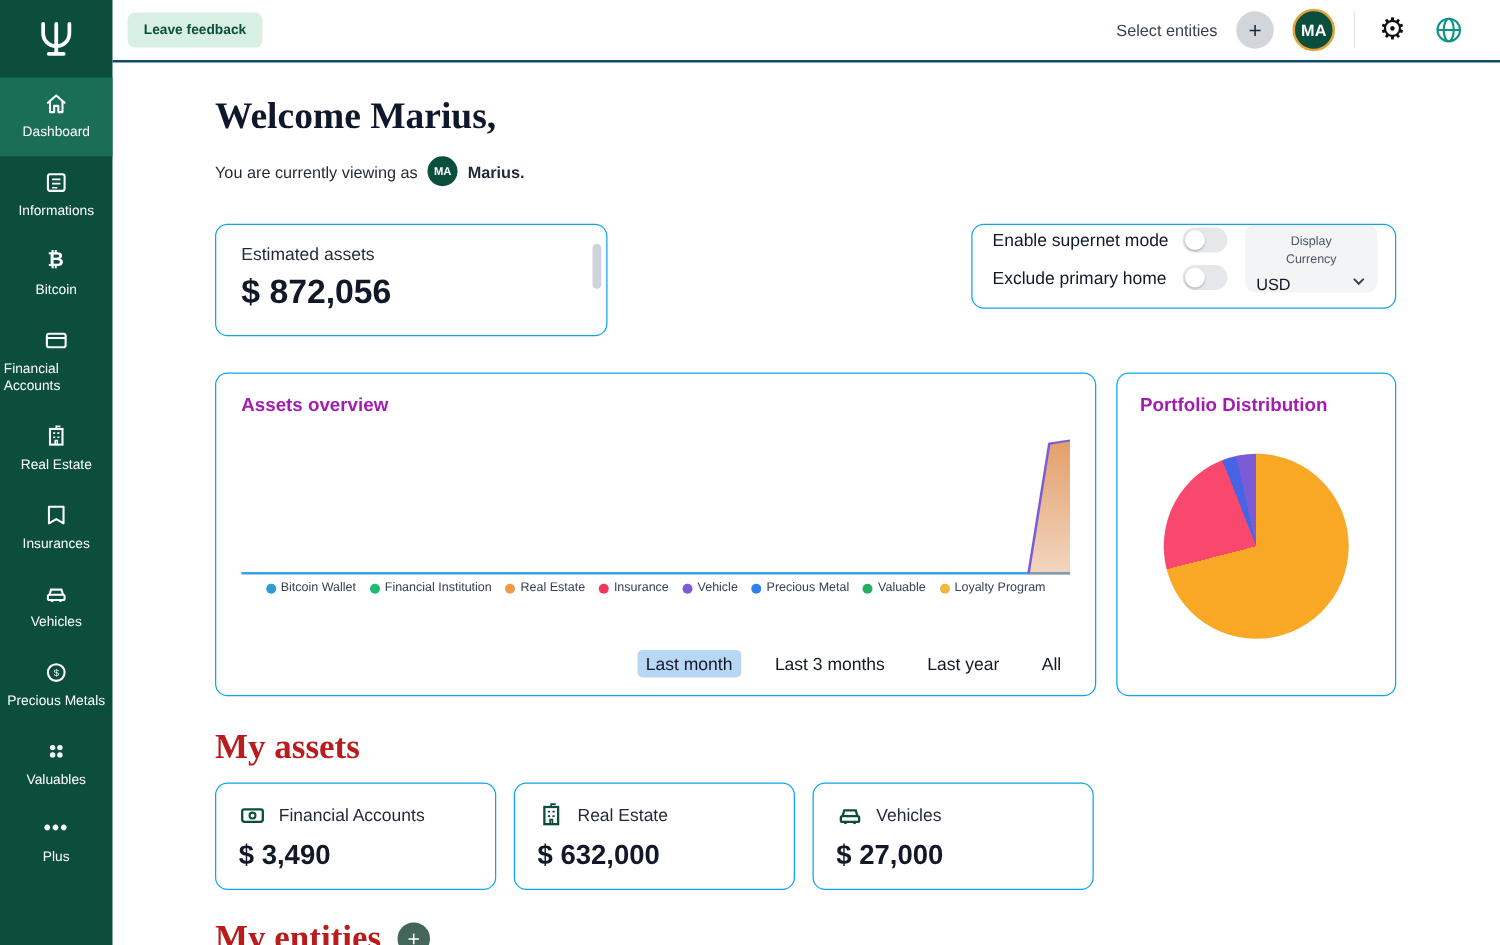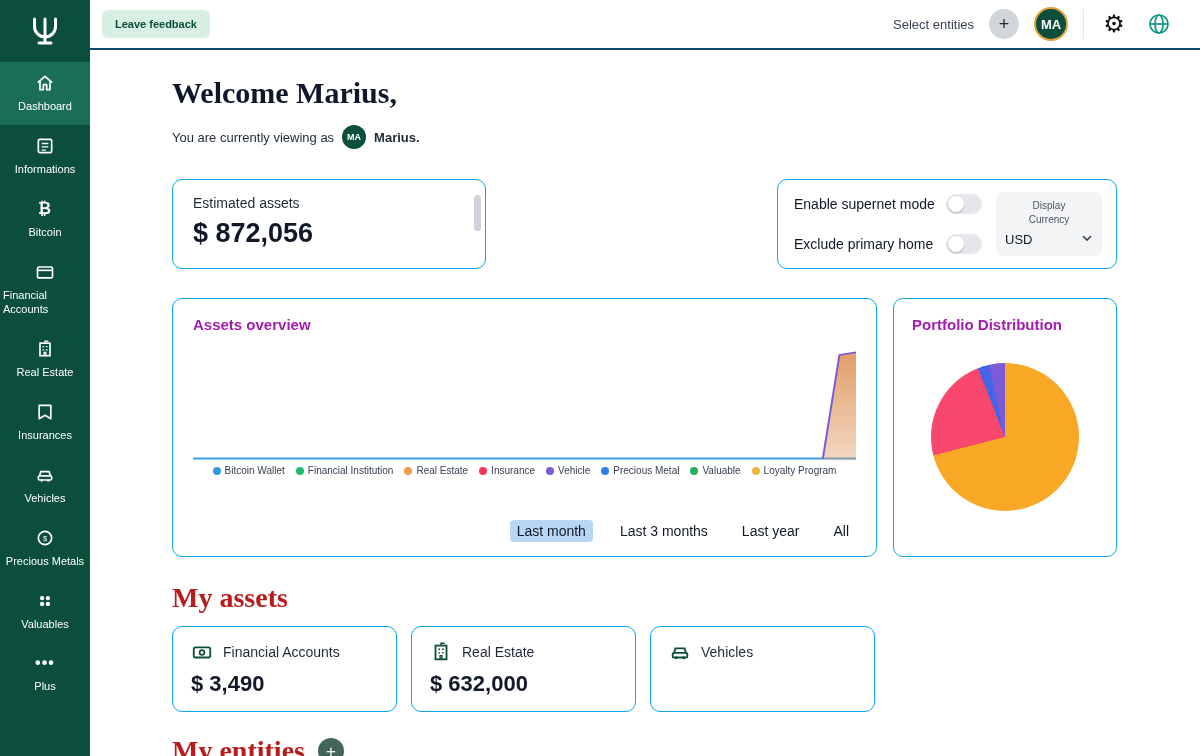--- a/index.html
+++ b/index.html
@@ -37,21 +37,21 @@
   .viewing-name { font-weight:700; }
 
   .card { border:1px solid #0ea5e9; border-radius:10px; background:#fff; }
 
   .row1 { display:flex; justify-content:space-between; margin-bottom:29px; }
   .est-card { width:314px; height:90px; padding:15px 20px; position:relative; }
   .est-label { font-size:14px; color:#1f2937; margin-bottom:7px; }
   .est-value { font-size:27px; font-weight:700; color:#111827; }
   .scroll-thumb { position:absolute; right:4px; top:15px; width:7px; height:36px; border-radius:4px; background:#cfd4da; cursor:grab; }
 
-  .settings-card { width:340px; height:90px; padding:12px 14px 12px 16px; display:flex; align-items:stretch; }
+  .settings-card { width:340px; height:68px; padding:0 14px 12px 16px; display:flex; align-items:stretch; }
   .set-left { flex:1; display:flex; flex-direction:column; justify-content:space-between; padding:2px 14px 2px 0; }
   .set-row { display:flex; align-items:center; justify-content:space-between; }
   .set-label { font-size:14px; font-weight:500; color:#111827; }
   .toggle { width:36px; height:20px; border-radius:10px; background:#e5e7eb; position:relative; cursor:pointer; flex:0 0 auto; }
   .toggle .knob { position:absolute; left:2px; top:2px; width:16px; height:16px; border-radius:50%; background:#fff; box-shadow:0 1px 2px rgba(0,0,0,.25); }
   .currency-box { width:106px; background:#f3f4f6; border-radius:8px; padding:7px 9px 6px; display:flex; flex-direction:column; cursor:pointer; }
   .currency-label { font-size:10px; color:#4b5563; text-align:center; line-height:1.35; width:62px; margin:0 auto; }
   .currency-row { display:flex; align-items:center; justify-content:space-between; margin-top:4px; }
   .currency-value { font-size:13px; color:#111827; }
   .chev svg { width:12px; height:12px; }
@@ -346,20 +346,21 @@
           <span class="asset-icon">
             <svg viewBox="0 0 24 24" fill="none" stroke="currentColor">
               <path d="M5.5 13l1.5-5h10l1.5 5" stroke-width="2"></path>
               <rect x="4" y="13" width="16" height="5" rx="1.5" stroke-width="2"></rect>
               <circle cx="8" cy="18.5" r="1.5" fill="currentColor" stroke="none"></circle>
               <circle cx="16" cy="18.5" r="1.5" fill="currentColor" stroke="none"></circle>
             </svg>
           </span>
           <span>Vehicles</span>
         </div>
+        <div class="asset-value">$ 27,000</div>
       </section>
     </div>
 
   <div class="entities-head">
     <h2 class="section">My entities</h2>
     <button class="entities-plus">+</button>
   </div>
 </main>
 
 </body></html>

